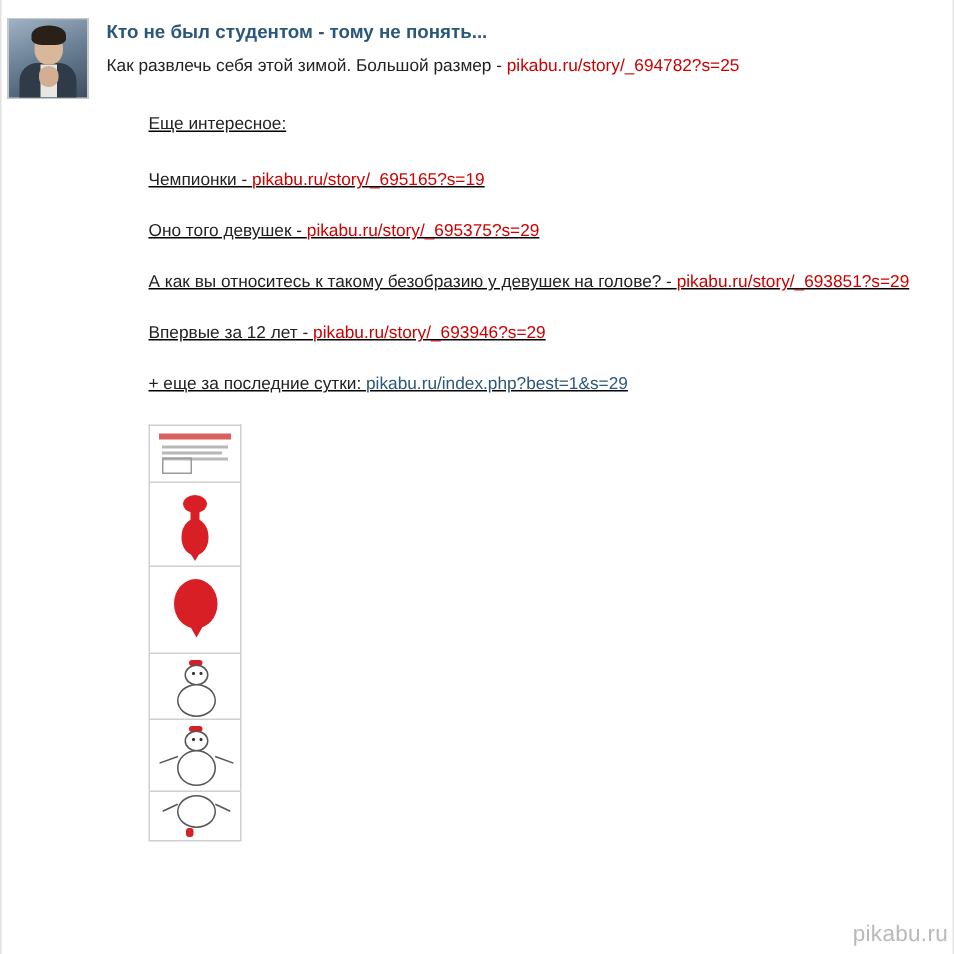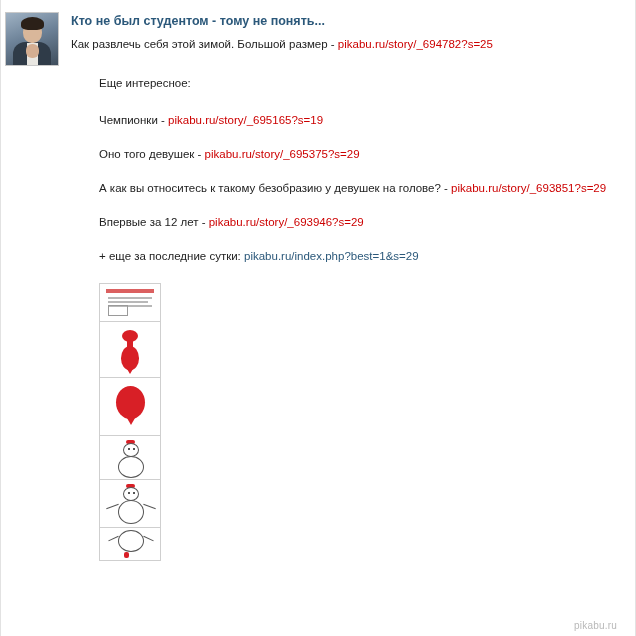--- a/index.html
+++ b/index.html
@@ -119,20 +119,21 @@
     margin: 0;
   }
   .link {
     color: #cc0000;
   }
   .link-blue {
     color: #2b587a;
   }
   .body-block {
     padding: 10px 14px 0 94px;
+    text-decoration: underline;
   }
   .body-line {
     font-size: 11.5px;
     color: #222222;
     line-height: 15px;
     margin: 0 0 19px 0;
     white-space: nowrap;
   }
   .body-line.first {
     margin-bottom: 22px;
@@ -222,23 +223,23 @@
     background: #333333;
     border-radius: 50%;
   }
   .snow-arm {
     position: absolute;
     height: 1.2px;
     background: #555555;
   }
   .watermark {
     position: absolute;
-    right: 19px;
+    right: 4px;
     bottom: 5px;
-    font-size: 10px;
+    font-size: 15px;
     color: #b9b9b9;
     letter-spacing: .2px;
   }
 </style>
 </head>
 <body>
 
 <div class="page">
   <div class="frame-left"></div>
   <div class="frame-right"></div>

